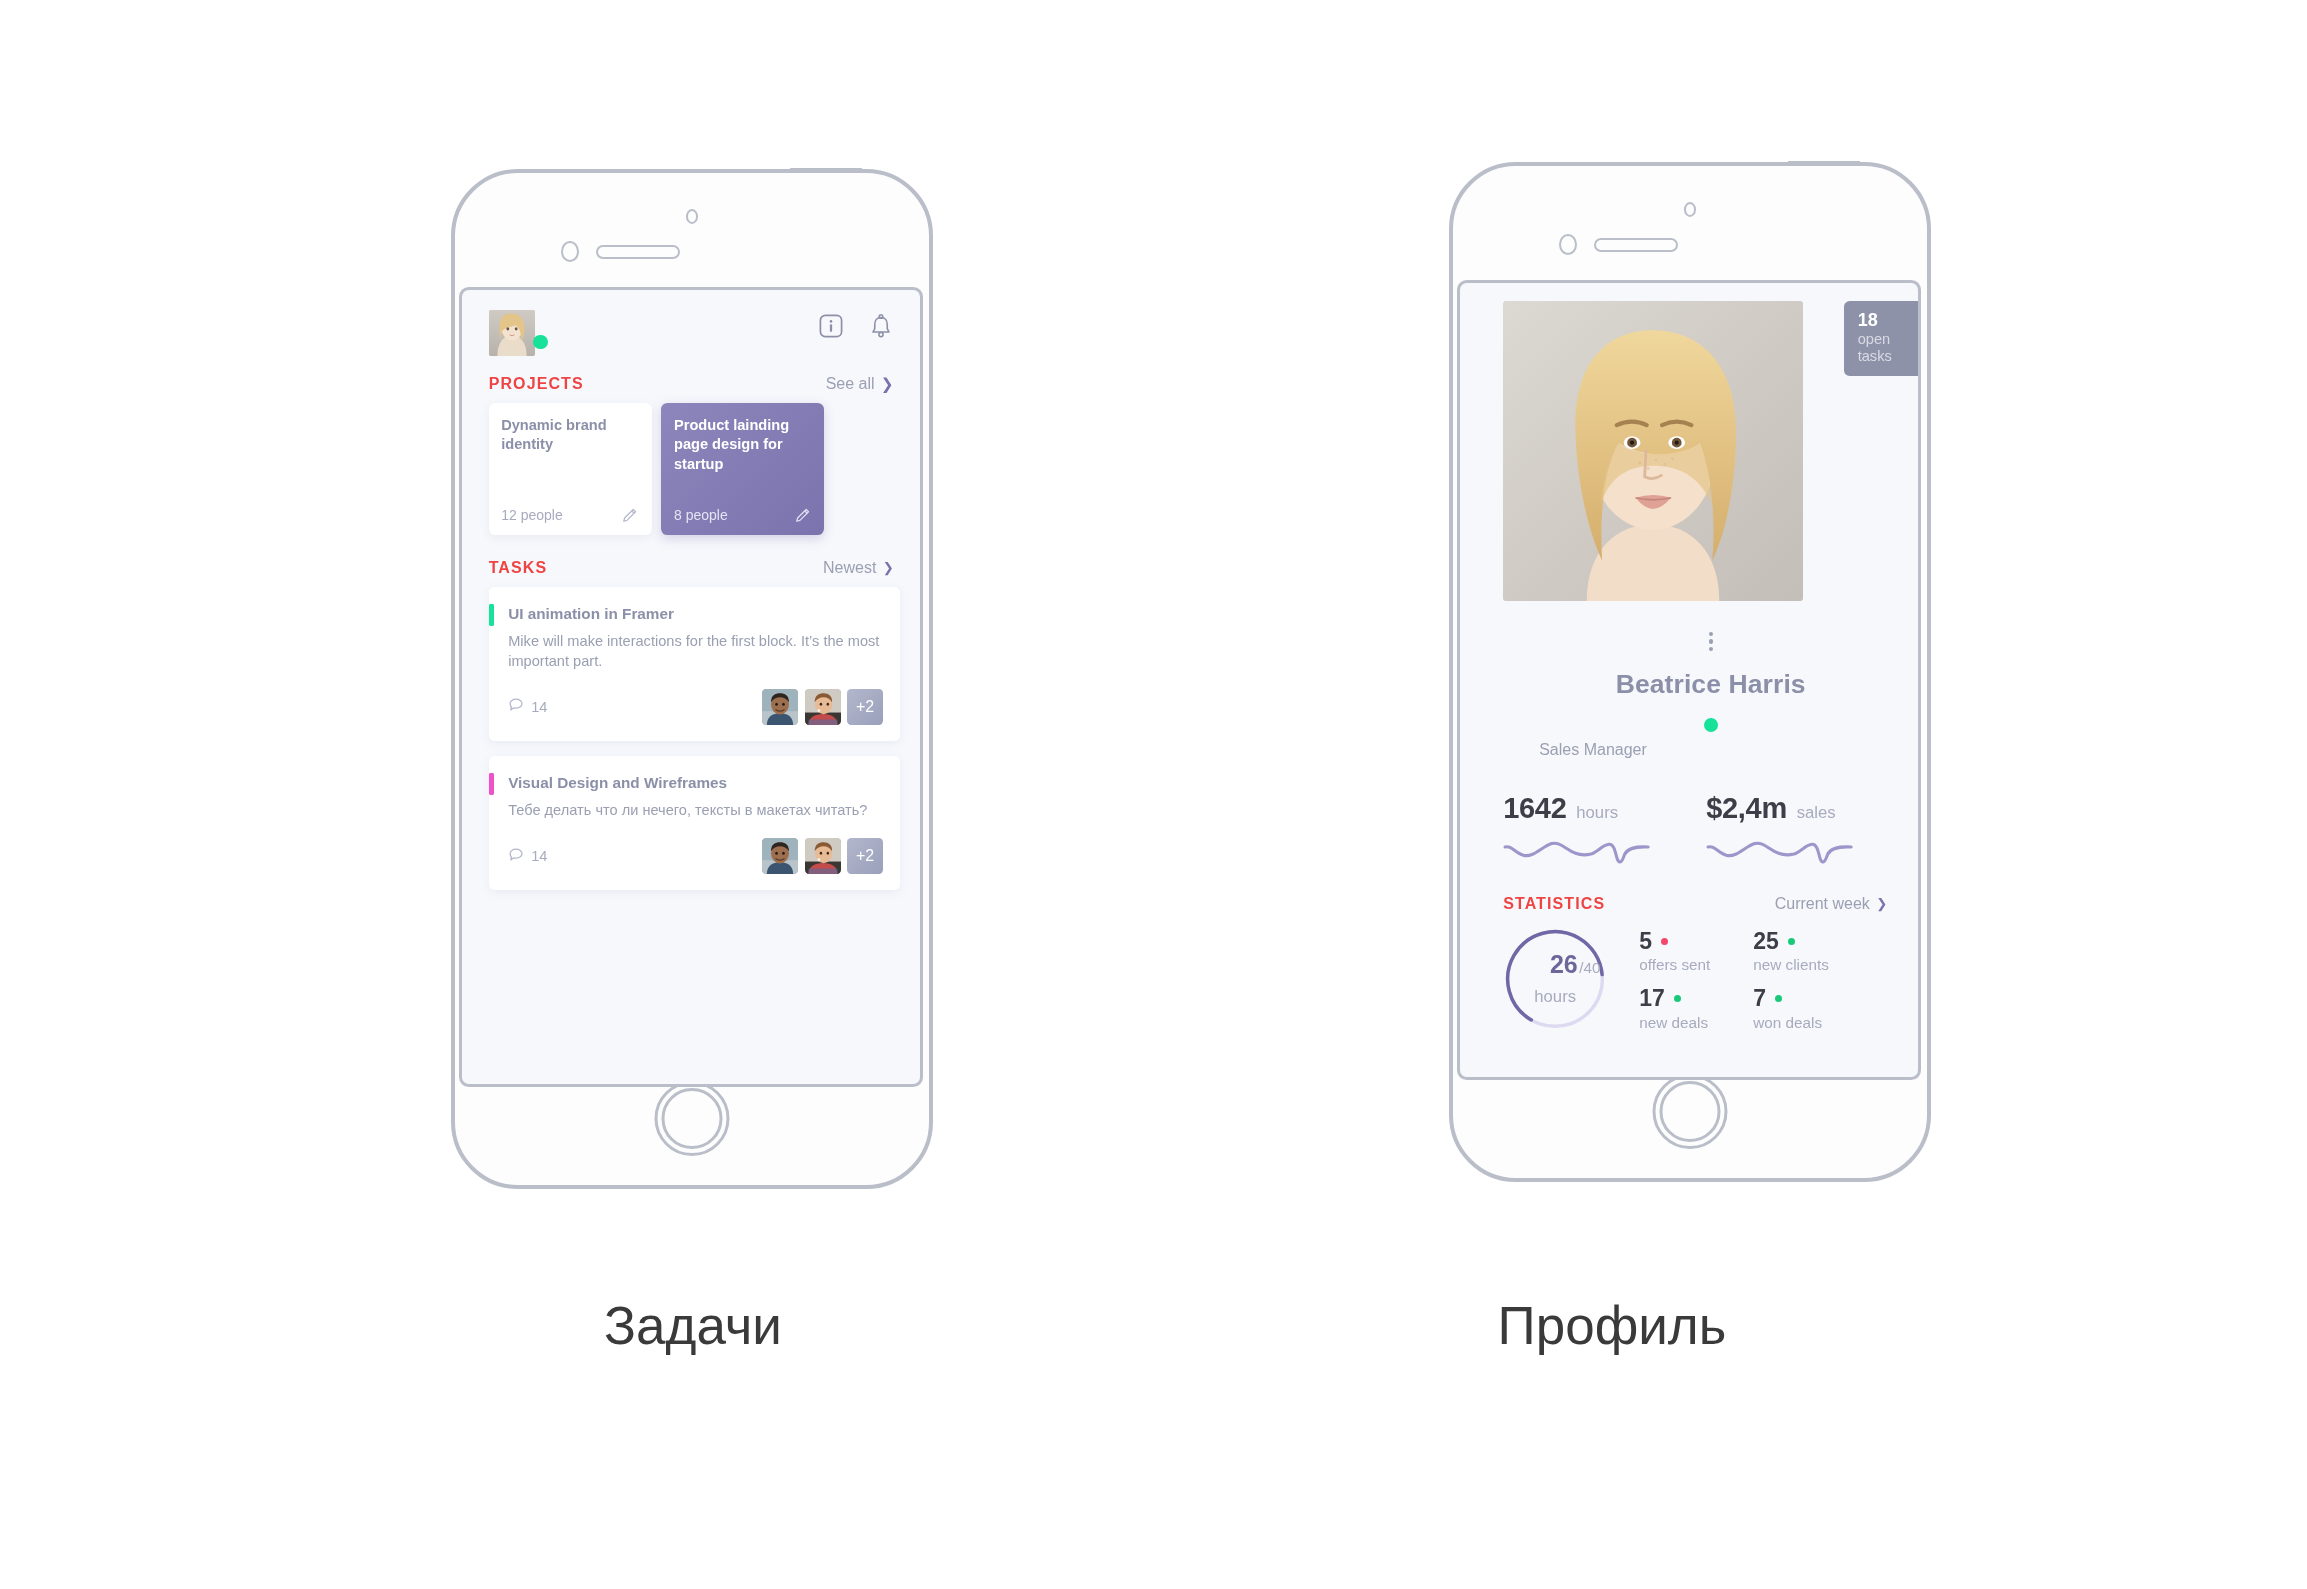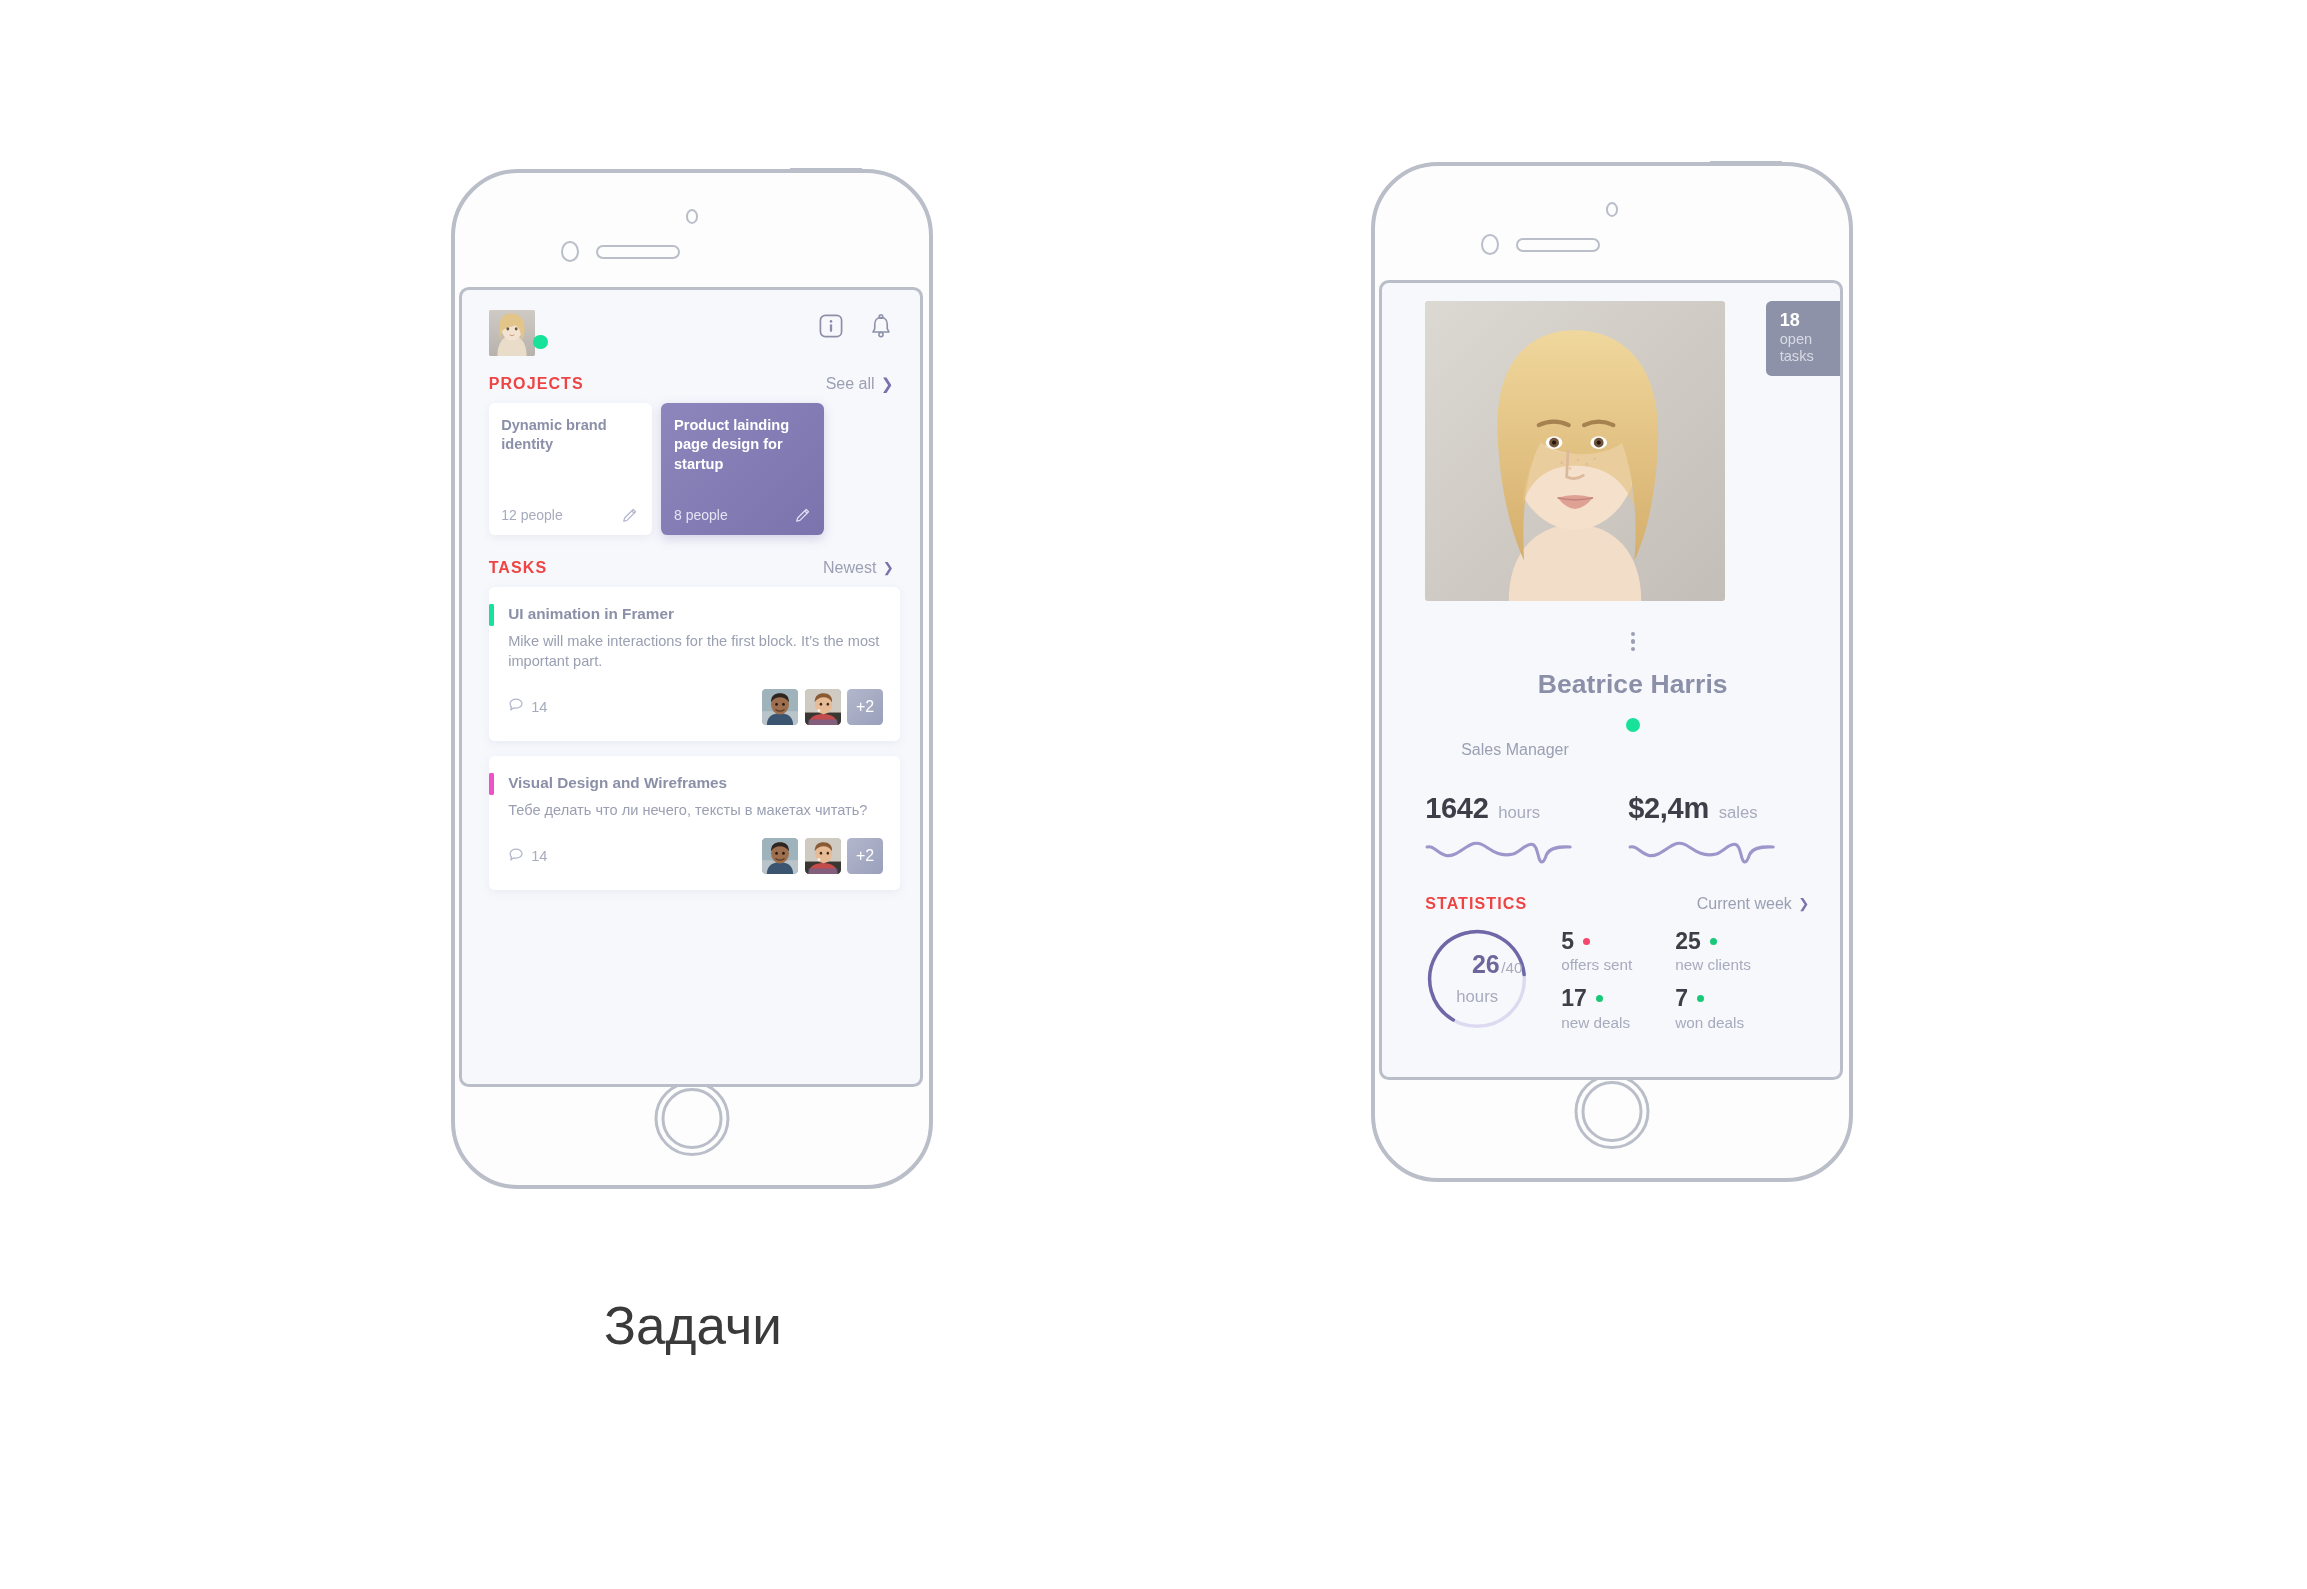--- a/index.html
+++ b/index.html
@@ -22,21 +22,21 @@
   
   .phone {
     position: absolute;
     width: 482px;
     height: 1020px;
     border: 4.9px solid #b9bec9;
     border-radius: 67px;
     background: #fdfdfe;
   }
   .phone.left  { left: 451px;  top: 169px; }
-  .phone.right { left: 1371px; top: 162px; text-decoration: underline; }
+  .phone.right { left: 1449px; top: 162px; text-decoration: underline; }
 
   .antenna-notch {
     position: absolute;
     top: -4.9px;
     right: 67px;
     width: 72px;
     height: 4.9px;
     background: #b9bec9;
   }
 
@@ -711,15 +711,16 @@
             </div>
             <div class="metric-label">won deals</div>
           </div>
         </div>
       </div>
 
     </div>
   </div>
 
   <div class="caption left">Задачи</div>
+  <div class="caption right">Профиль</div>
 
 </div>
 
 
 </body></html>

